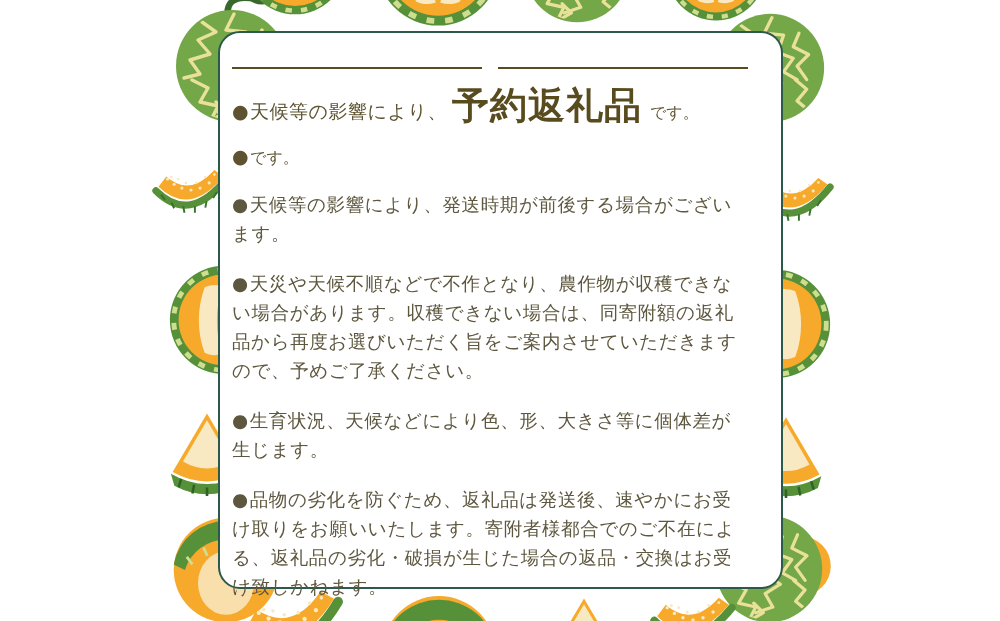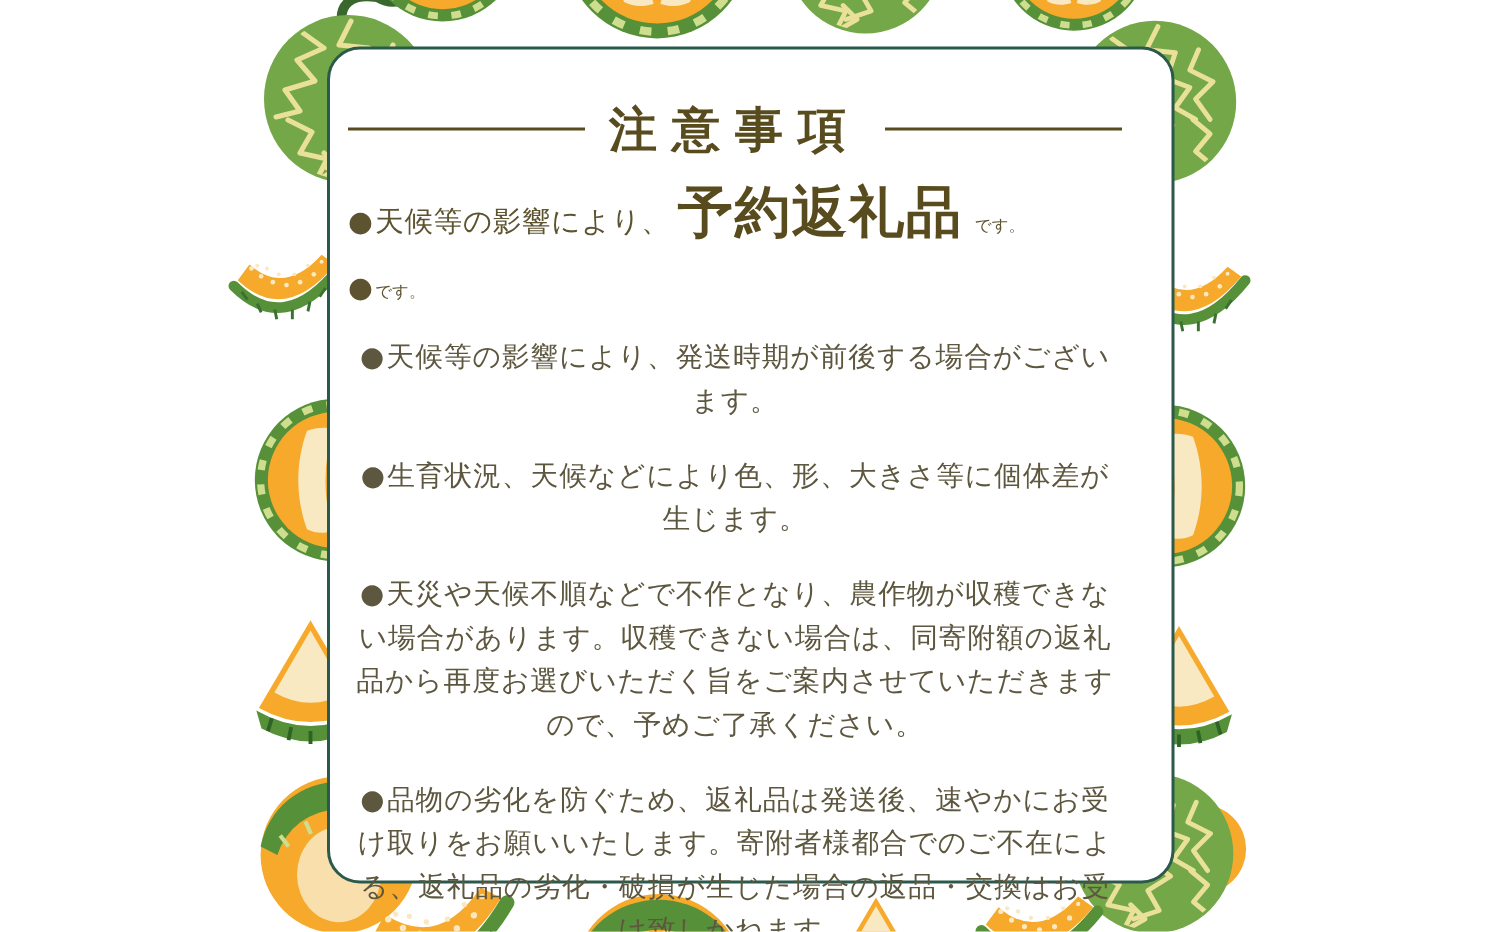--- a/index.html
+++ b/index.html
@@ -26,24 +26,24 @@
   .card-title{
     font-size:32px;font-weight:bold;color:#584b1e;
     letter-spacing:10px;white-space:nowrap;line-height:38px;
   }
   .note-em-row{display:flex;align-items:baseline;white-space:nowrap;color:#5e5330;}
   .row-1{margin-top:12px;}
   .row-2{margin-top:14px;}
   .dot{margin-right:1px;}
   .n-pre{font-size:19px;letter-spacing:0.5px;}
   .n-em{font-size:37px;font-weight:800;color:#584b1e;margin:0 8px 0 5px;letter-spacing:1px;font-family:Liberation Mono, monospace;}
-  .n-suf{font-size:11px;}
+  .n-suf{font-size:16px;}
   .note{
     font-size:18.5px;line-height:29px;letter-spacing:0.6px;
-    margin:21px 0 0 0;color:#5e573f;text-align:center;
+    margin:21px 0 0 0;color:#5e573f;text-align:left;
   }
   .note .dot{font-size:18.5px;}
 </style>
 </head>
 <body>
 
 <svg width="0" height="0" style="position:absolute" aria-hidden="true">
   <defs>
     <clipPath id="cir">
         <circle cx="60" cy="60" r="54"></circle>
@@ -168,37 +168,36 @@
     <use href="#m-wedge" width="100" height="104"></use>
   </svg>
 <svg class="melon" style="left:650px;top:592px;width:86px;height:60px" viewBox="0 0 120 72">
     <use href="#m-slice" width="120" height="72"></use>
   </svg>
 
 <div class="card">
 
   <div class="title-row">
     <div class="title-line"></div>
-    <div class="card-title">注意事項</div>
     <div class="title-line"></div>
   </div>
 
   <div class="note-em-row row-1">
     <span class="dot n-pre">●</span>
     <span class="n-pre">天候等の影響により、</span>
     <span class="n-em">予約返礼品</span>
     <span class="n-suf">です。</span>
   </div>
 
   <div class="note-em-row row-2">
     <span class="dot n-pre">●</span>
     <span class="n-suf">です。</span>
   </div>
 
   <p class="note"><span class="dot">●</span><span>天候等の影響により、発送時期が前後する場合がございます。</span></p>
 
+  <p class="note"><span class="dot">●</span><span>天災や天候不順などで不作となり、農作物が収穫できない場合があります。収穫できない場合は、同寄附額の返礼品から再度お選びいただく旨をご案内させていただきますので、予めご了承ください。</span></p>
+
   <p class="note"><span class="dot">●</span><span>生育状況、天候などにより色、形、大きさ等に個体差が生じます。</span></p>
 
-  <p class="note"><span class="dot">●</span><span>天災や天候不順などで不作となり、農作物が収穫できない場合があります。収穫できない場合は、同寄附額の返礼品から再度お選びいただく旨をご案内させていただきますので、予めご了承ください。</span></p>
-
   <p class="note"><span class="dot">●</span><span>品物の劣化を防ぐため、返礼品は発送後、速やかにお受け取りをお願いいたします。寄附者様都合でのご不在による、返礼品の劣化・破損が生じた場合の返品・交換はお受け致しかねます。</span></p>
 
 </div>
 
 </body></html>

